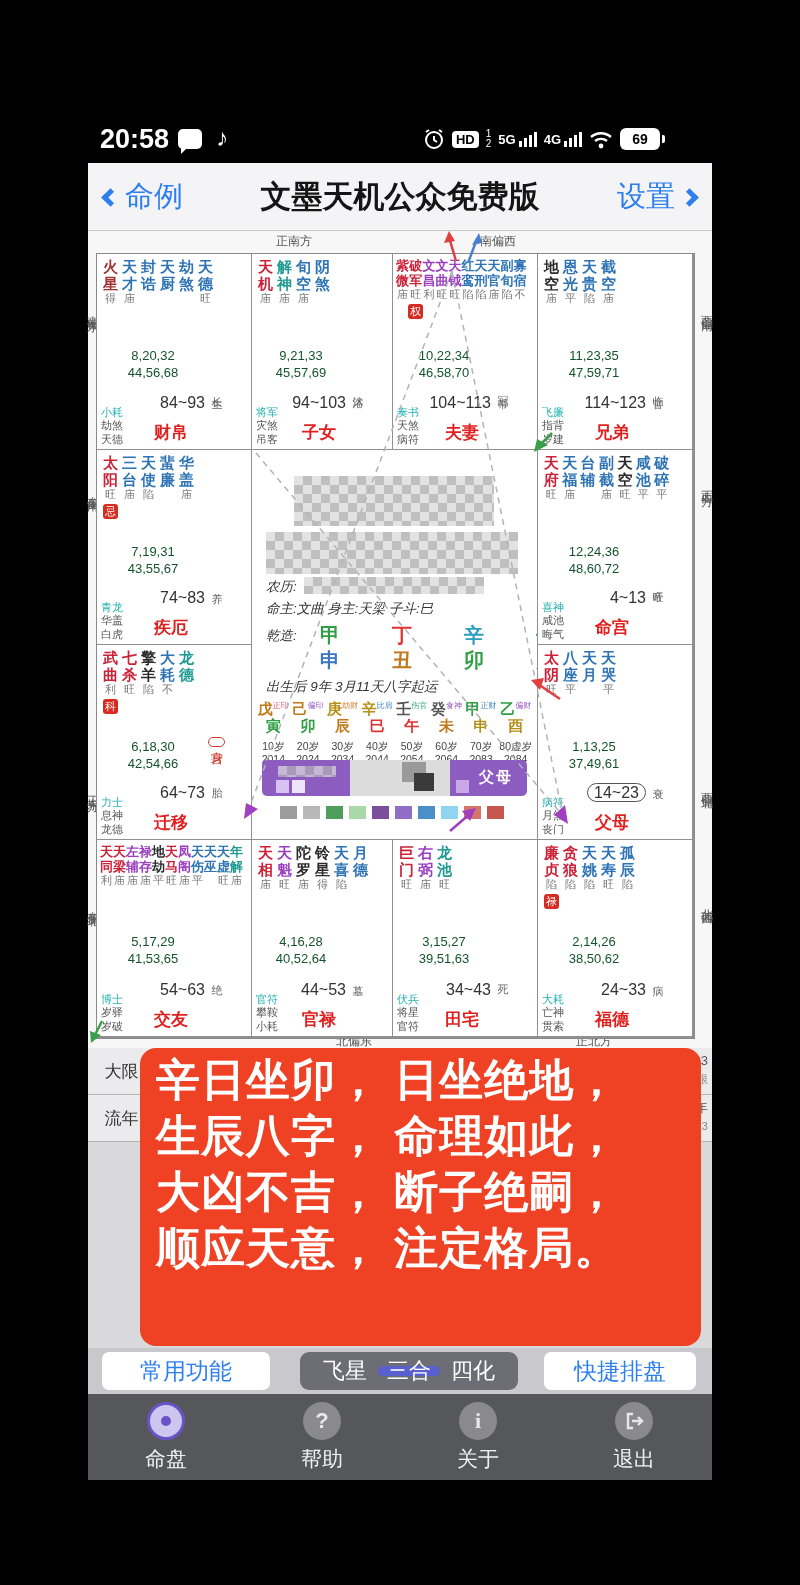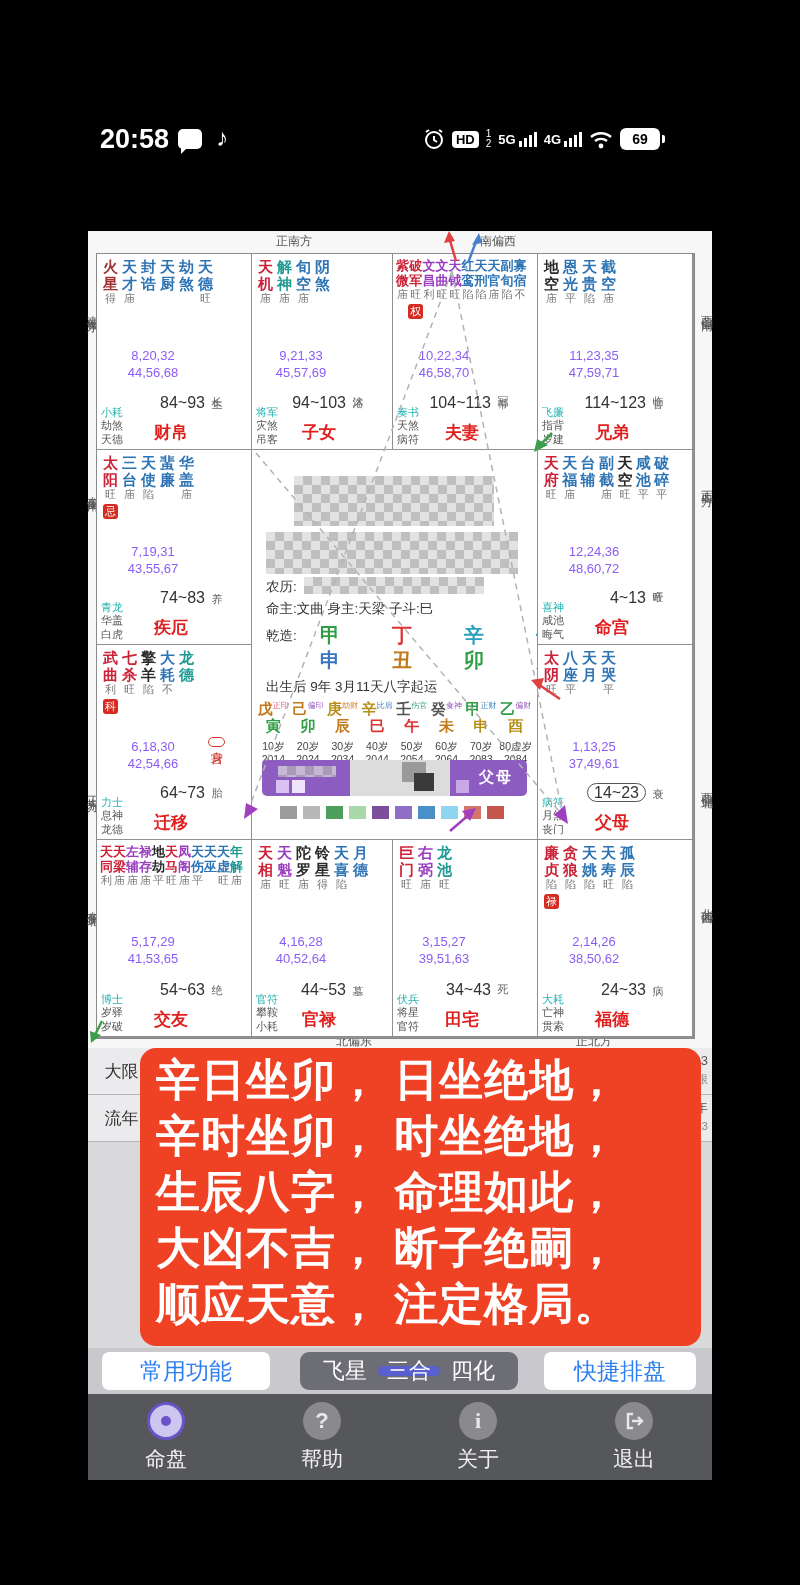--- a/index.html
+++ b/index.html
@@ -34,35 +34,35 @@
   .palace{position:relative;background:#fff;overflow:hidden;}
   .stars{position:absolute;top:5px;left:5px;right:22px;display:flex;gap:2px;}
   .stars.dense{gap:0;left:3px;right:20px;}
   .scol{display:flex;flex-direction:column;align-items:center;width:17px;}
   .dense .scol{width:13.5px;}
   .scol .ch{font-size:15px;font-weight:bold;line-height:16.5px;}
   .dense .ch{font-size:13px;line-height:14.5px;}
   .scol .bright{font-size:11px;color:#777;line-height:13px;font-weight:normal;}
   .sbadge{margin-top:3px;width:15px;height:15px;background:#d52b20;color:#fff;font-size:11px;line-height:15px;border-radius:3px;text-align:center;}
   .c-main{color:#cc2238;} .c-aux{color:#9b3fc0;} .c-minor{color:#2e74b5;} .c-minor2{color:#1f9a93;} .c-sha{color:#2b2b2b;} .c-fire{color:#a03030;}
-  .nums{position:absolute;top:93px;left:0;right:42px;text-align:center;font-size:13px;color:#8b5cf6;line-height:17px;}
+  .nums{position:absolute;top:93px;left:0;right:42px;text-align:center;font-size:13px;color:#14532d;line-height:17px;}
   .stage{position:absolute;right:27px;bottom:58px;writing-mode:vertical-rl;font-size:11px;color:#666;letter-spacing:2px;}
   .gz{position:absolute;right:3px;bottom:5px;writing-mode:vertical-rl;font-size:26px;font-weight:bold;color:#000;line-height:26px;}
   .gods{position:absolute;left:4px;bottom:3px;font-size:11px;line-height:13.5px;color:#555;}
   .gods .g0{color:#25b2b2;}
   .range{position:absolute;bottom:37px;left:28px;right:46px;text-align:right;font-size:16px;color:#333;}
   .range.boxed span{border:1.5px solid #555;border-radius:10px;padding:0 6px;}
   .pname{position:absolute;bottom:5px;left:40px;right:46px;text-align:center;font-size:17px;font-weight:bold;color:#e01f1f;}
   .bodybadge{position:absolute;right:26px;top:92px;writing-mode:vertical-rl;font-size:12px;color:#d03a30;border:1.5px solid #d03a30;border-radius:6px;padding:4px 1px;line-height:13px;}
   
   .center{grid-area:2/2/4/4;position:relative;background:#fff;overflow:hidden;}
   .mosaic{background-image:linear-gradient(45deg,#b5b5b5 25%,transparent 25%,transparent 75%,#b5b5b5 75%),
                            linear-gradient(45deg,#b5b5b5 25%,#dedede 25%,#dedede 75%,#b5b5b5 75%);
           background-size:18px 18px;background-position:0 0,9px 9px;opacity:.85;}
-  .cline{position:absolute;left:14px;font-size:13.5px;color:#333;white-space:nowrap;}
+  .cline{position:absolute;left:14px;font-size:13.5px;color:#333;white-space:nowrap;font-style:italic;}
   .pill{position:absolute;display:flex;width:260px;left:56px;justify-content:space-between;}
   .pill span{width:44px;text-align:center;font-size:20px;font-weight:bold;}
   .dyrow{position:absolute;left:4px;right:4px;display:flex;}
   .dyc{flex:1;text-align:center;}
   .dyc .st{font-size:15px;font-weight:bold;}
   .dyc .god{font-size:8px;vertical-align:top;}
   .dyc .ag{font-size:10.5px;color:#444;}
   .selbar{position:absolute;left:10px;right:10px;top:310px;height:36px;background:#8d5cc0;border-radius:5px;overflow:hidden;}
   .selmid{position:absolute;left:88px;width:100px;top:0;bottom:0;background:#dcdcdc;}
   .selmid .d1{position:absolute;left:52px;top:2px;width:24px;height:20px;background:#9a9a9a;}
@@ -142,20 +142,31 @@
         </span>
       <svg width="24" height="19" viewBox="0 0 24 19">
         <path d="M2 7a15 15 0 0 1 20 0" fill="none" stroke="#fff" stroke-width="2.4"></path>
         <path d="M6 11a9.5 9.5 0 0 1 12 0" fill="none" stroke="#fff" stroke-width="2.4"></path>
         <circle cx="12" cy="16" r="2.4" fill="#fff"></circle>
       </svg>
       <span class="batt">69</span>
     </div>
   </div>
 
+  <div class="header">
+    <div class="hbtn hback">
+        <span class="chev l"></span>
+        <span>命例</span>
+      </div>
+    <div class="htitle">文墨天机公众免费版</div>
+    <div class="hbtn hset">
+        <span>设置</span>
+        <span class="chev r"></span>
+      </div>
+  </div>
 
   <div class="chartwrap">
     <span class="dir" style="left:188px;top:2px;">正南方</span>
     <span class="dir" style="left:392px;top:2px;">南偏西</span>
     <span class="dir v" style="left:-4px;top:75px;">南偏东</span>
     <span class="dir v" style="left:-4px;top:255px;">东偏南</span>
     <span class="dir v" style="left:-4px;top:555px;">正东方</span>
     <span class="dir v" style="left:-4px;top:670px;">东偏北</span>
     <span class="dir v" style="right:-3px;top:75px;">西偏南</span>
     <span class="dir v" style="right:-3px;top:250px;">正西方</span>
@@ -840,21 +851,20 @@
       <span class="frag"><span>94~103</span><br><span class="sub">庚午限</span></span>
     </div>
     <div class="srow">
       <span class="lab">流年</span>
       <span class="frag"><span>2018年</span><br><span class="sub">丙申13</span></span>
     </div>
   </div>
 
   <div class="red-overlay" id="overlay" style="background: rgb(239, 65, 35);">
       <div>辛日坐卯， 日坐绝地，</div>
-      <div>辛时坐卯， 时坐绝地，</div>
       <div>生辰八字， 命理如此，</div>
       <div>大凶不吉， 断子绝嗣，</div>
       <div>顺应天意， 注定格局。</div>
     </div>
 
   <div class="toolbar">
     <div class="tbtn tb-left">常用功能</div>
     <div class="seg">
       <span>飞星</span>
       <span class="sel">三合</span>

